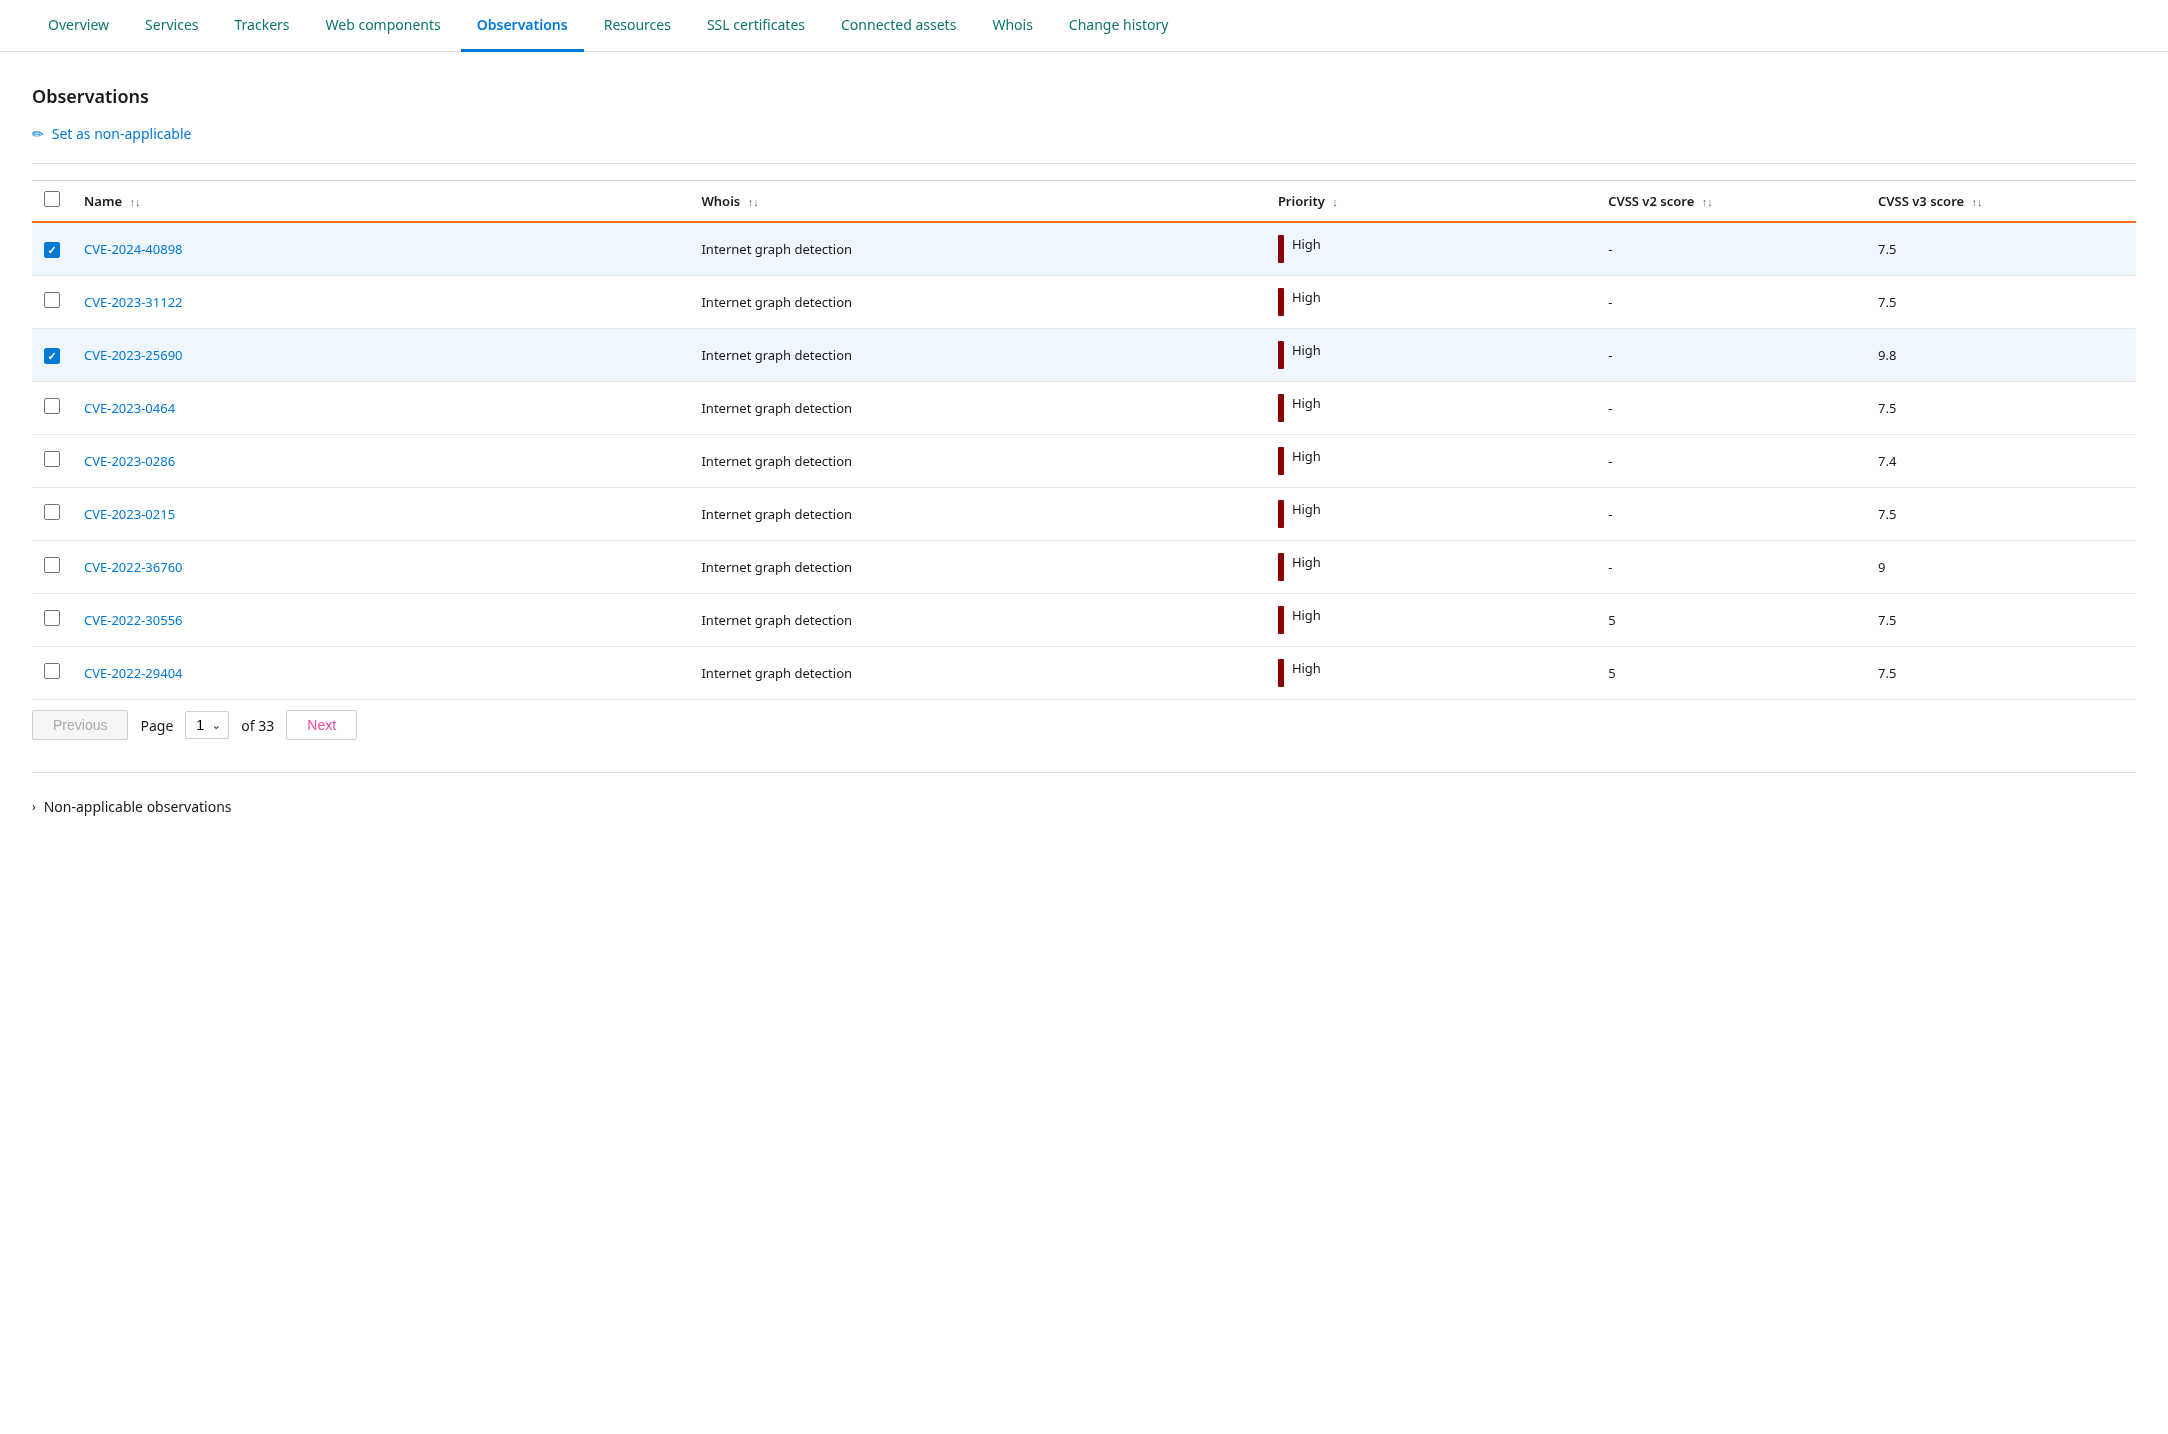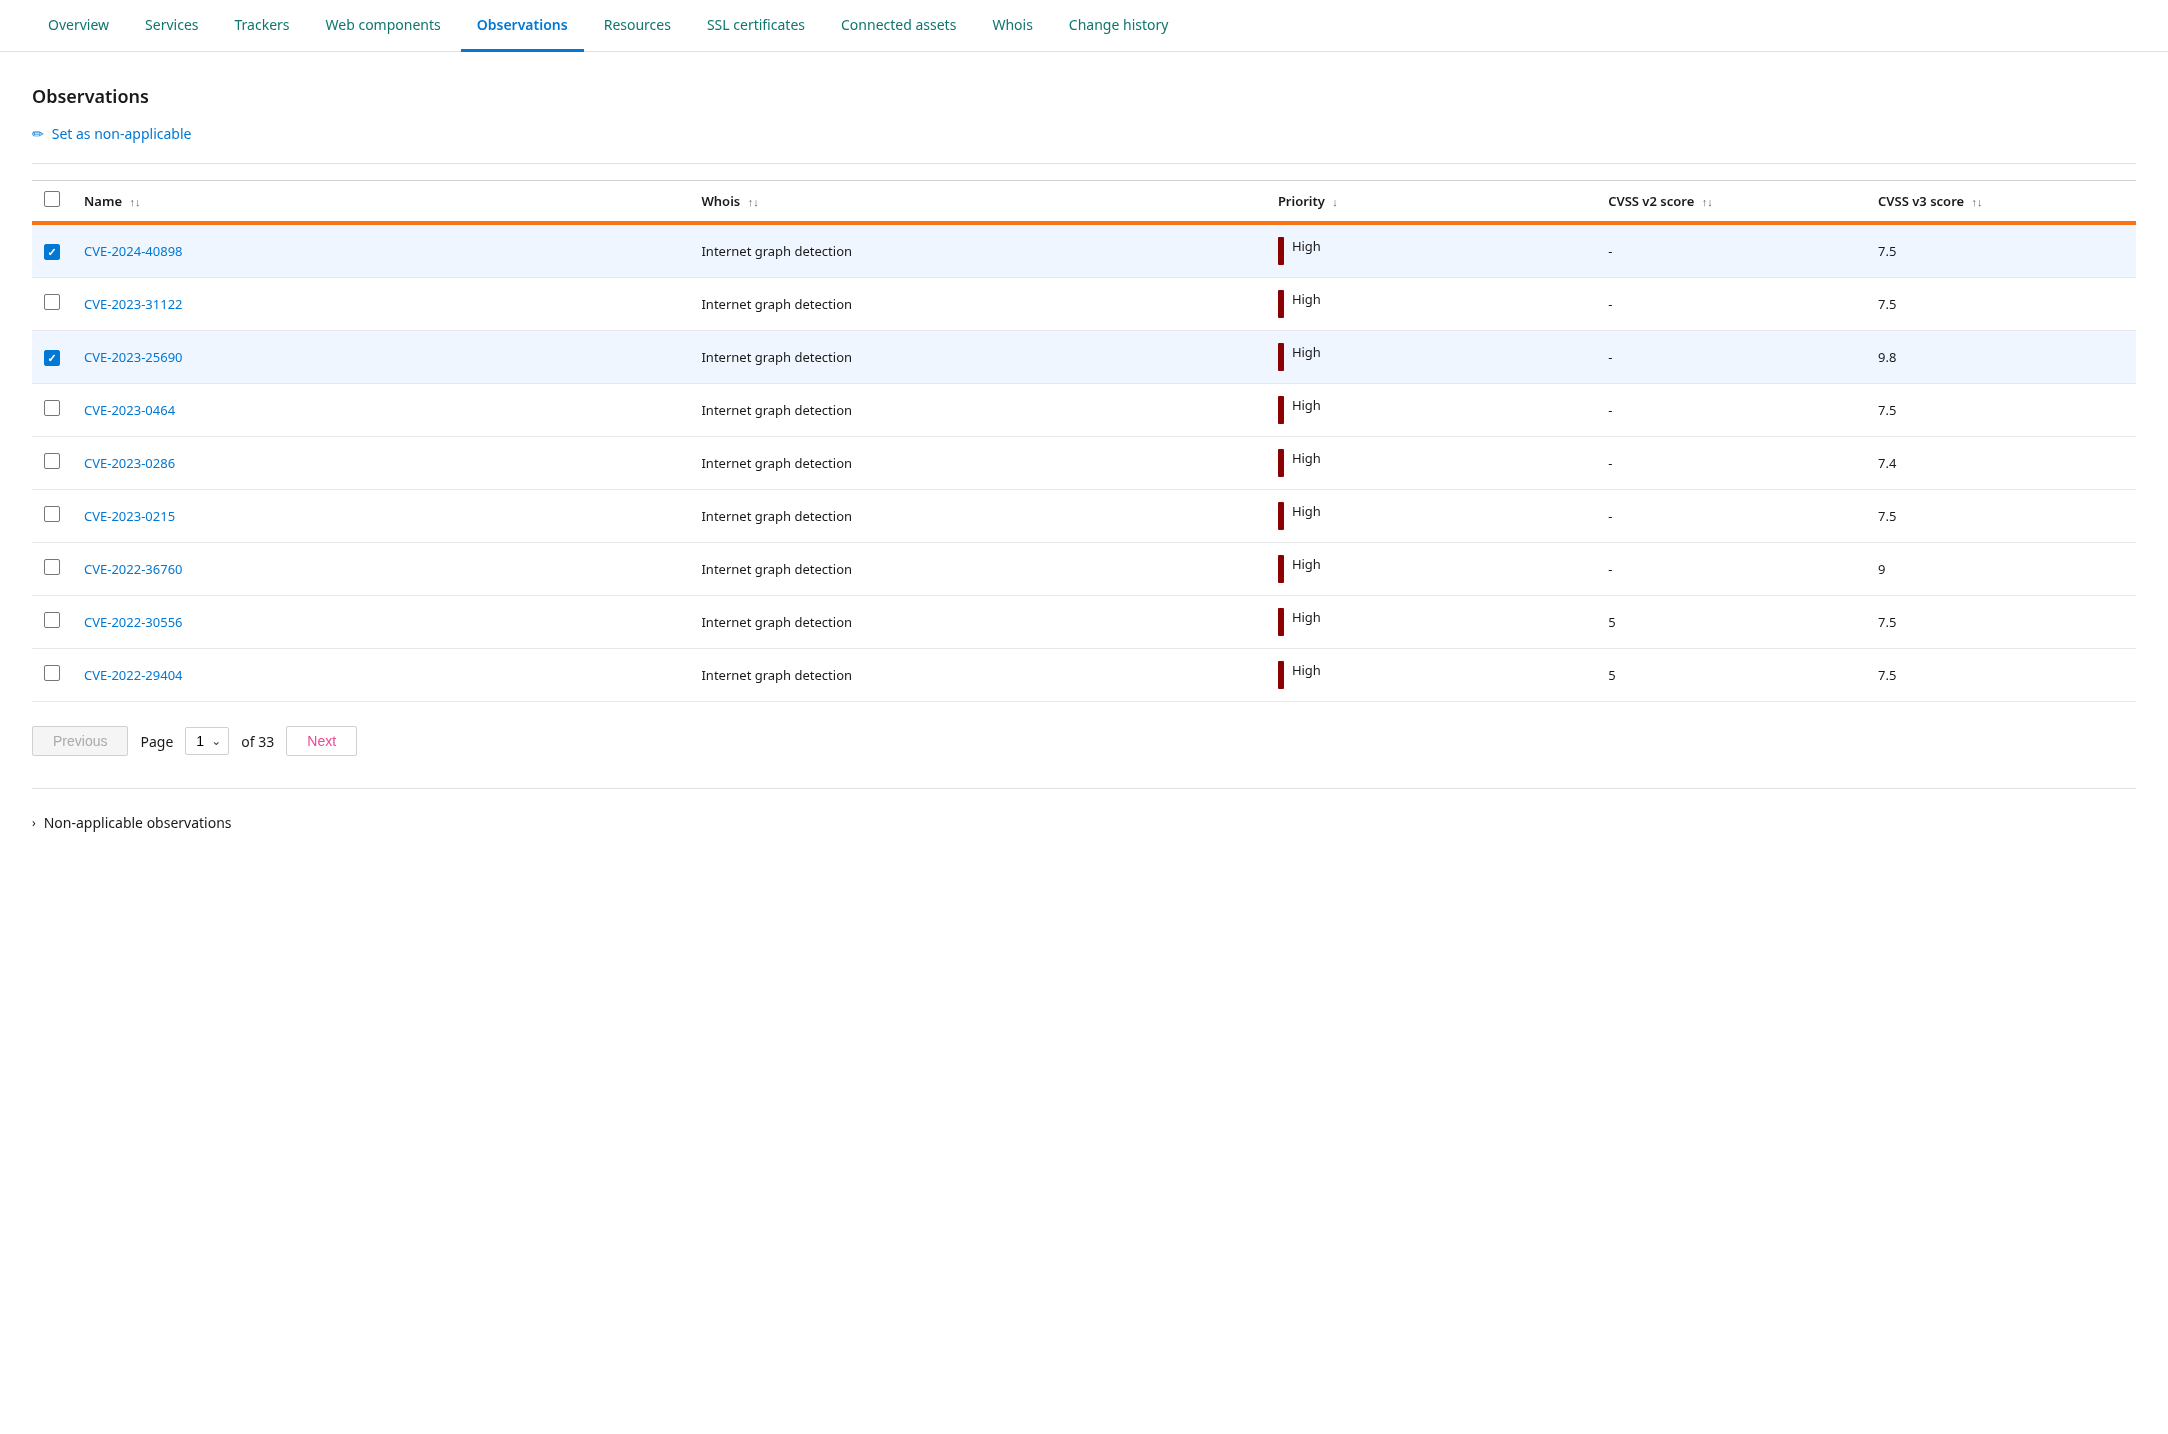--- a/index.html
+++ b/index.html
@@ -59,21 +59,21 @@
       width: 100%;
       border-collapse: collapse;
     }
 
     .table-container th {
       text-align: left;
       padding: 10px 12px;
       font-weight: 600;
       font-size: 13px;
       color: #1a1a1a;
-      border-bottom: 4px solid #f97316;
+      border-bottom: 2px solid #f97316;
       border-top: 1px solid #d0d0d0;
       white-space: nowrap;
     }
 
     .table-container td {
       padding: 12px 12px;
       font-size: 13px;
       border-bottom: 1px solid #e8e8e8;
       vertical-align: middle;
     }
@@ -131,21 +131,21 @@
       color: white;
       font-size: 11px;
       font-weight: bold;
     }
 
     
     .pagination {
       display: flex;
       align-items: center;
       gap: 12px;
-      margin-top: 24px;
+      margin-top: 10px;
       margin-bottom: 32px;
     }
     .page-btn {
       padding: 6px 20px;
       border: 1px solid #d0d0d0;
       background: #fff;
       color: #ec4899;
       font-size: 14px;
       cursor: pointer;
       border-radius: 2px;

